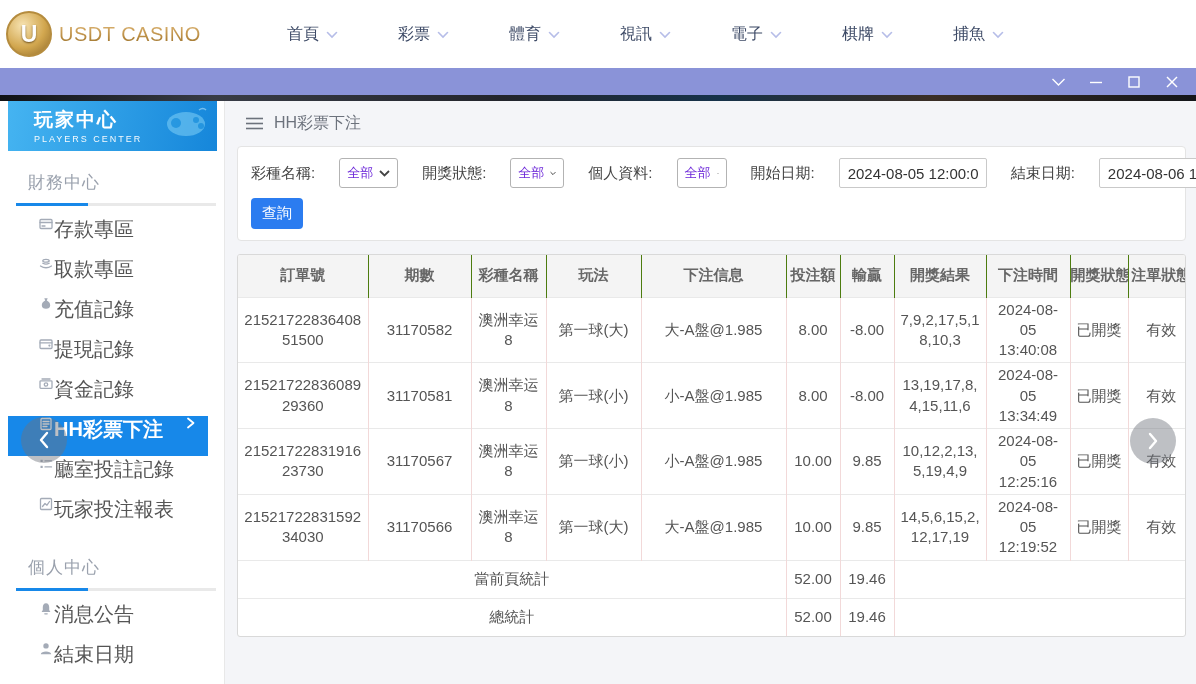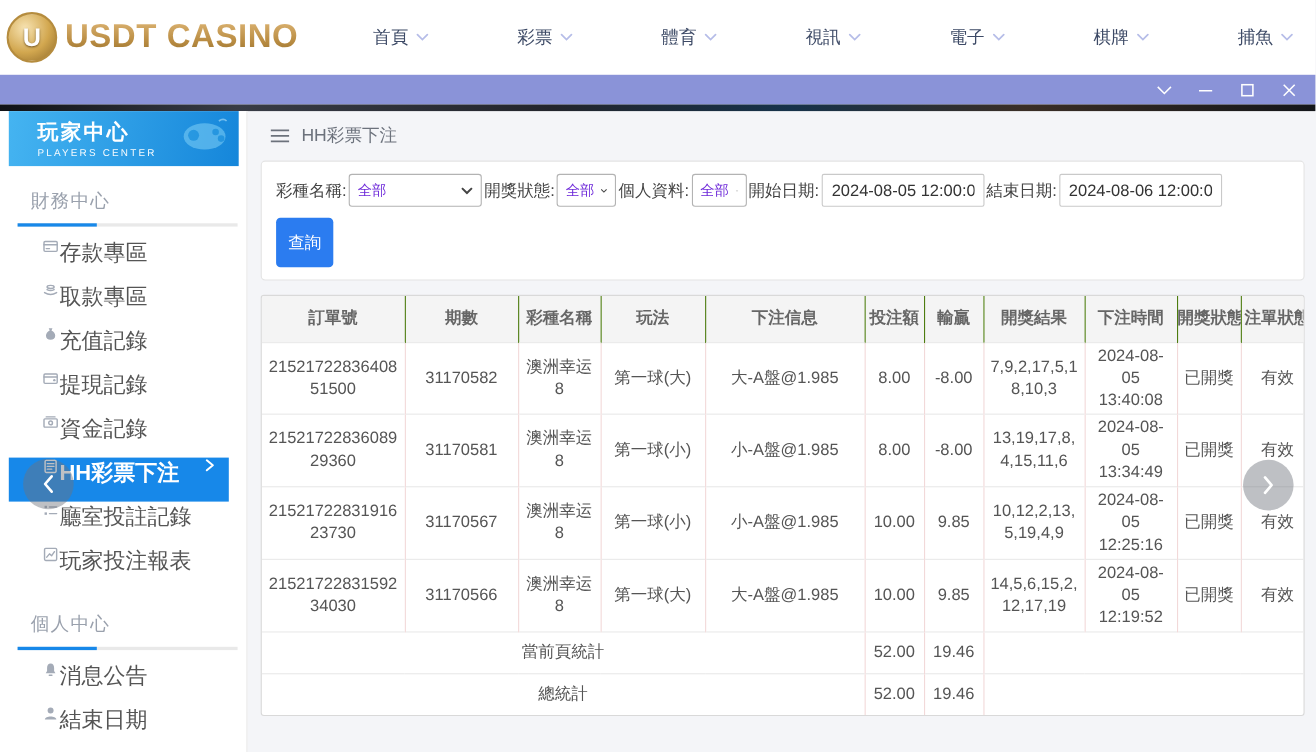--- a/index.html
+++ b/index.html
@@ -7,25 +7,25 @@
   body{font-family:"Liberation Sans","DejaVu Sans",sans-serif;background:#f4f5f8}
   .app{position:relative;width:1196px;height:684px;background:#f4f5f8}
 
   
   .topbar{height:68px;background:#fff;display:flex;align-items:center}
   .logo{display:flex;align-items:center;gap:7px;padding-left:6px;min-width:235px;cursor:pointer}
   .logo-ball{width:46px;height:46px;border-radius:50%;flex:none;
     background:radial-gradient(circle at 35% 30%,#f7e3b2,#d2a74f 55%,#8f6a2a);
     border:2px solid #b58c3e;display:flex;align-items:center;justify-content:center}
   .logo-ball span{font-size:23px;font-weight:bold;color:#fff;text-shadow:0 1px 2px #6d4f1b}
-  .logo-text{font-size:30px;font-weight:bold;letter-spacing:.5px;color:#b98c42;
+  .logo-text{font-size:20px;font-weight:normal;letter-spacing:.5px;color:#b98c42;
     background:linear-gradient(180deg,#dcb briefly 0,#b98c42);
     background:linear-gradient(180deg,#dfb777,#b98c42 60%,#96702e);
     -webkit-background-clip:text;background-clip:text;-webkit-text-fill-color:transparent}
-  .mainnav{display:flex;gap:80px;margin-left:68px}
+  .mainnav{display:flex;gap:60px;margin-left:52px}
   .nav-item{display:flex;align-items:center;gap:7px;font-size:16px;color:#3d4a66;cursor:pointer;white-space:nowrap}
 
   
   .titlebar{height:27px;background:#8a93d8;display:flex;justify-content:flex-end;align-items:center;gap:22px;padding-right:16px}
   .tb-btn{display:flex;align-items:center;justify-content:center;width:16px;height:16px;cursor:pointer}
   .tb-btn svg{display:block}
   .darkstrip{height:6px;background:linear-gradient(90deg,#101216,#383c46 18%,#23252c 42%,#16324a 60%,#3a2e26 78%,#14161a)}
 
   
   .workspace{display:flex;height:583px}
@@ -48,28 +48,28 @@
   .sb-item.active{background:#1788e9;color:#fff;margin:0 16px 0 8px;padding-left:30px;font-weight:bold}
   .sb-item.active .sb-icon svg .s{stroke:#fff}
   .sb-arrow{margin-left:auto;padding-right:12px;display:flex;align-items:center}
 
   
   .content{flex:1;padding:0 10px 0 12px;overflow:hidden}
   .breadcrumb{height:45px;display:flex;align-items:center;gap:11px;font-size:16px;color:#6c727c;padding-left:9px}
   .hamburger{display:flex;align-items:center;cursor:pointer}
 
   .filter-panel{background:#fff;border:1px solid #e4e4e4;border-radius:4px;padding:11px 13px 11px 13px}
-  .filter-row{display:flex;align-items:center;gap:2px;font-size:15px;color:#444;white-space:nowrap}
+  .filter-row{display:flex;align-items:center;gap:24px;font-size:15px;color:#444;white-space:nowrap}
   .filter-row label{color:#444}
   .selectbox{height:30px;border:1px solid #b3b3b3;border-radius:3px;background:#fff;display:flex;align-items:center;
     justify-content:space-between;padding:0 7px;font-size:13px;color:#6d28d9;cursor:pointer;gap:6px}
   .w120{width:121px}.w54{width:54px}.w50{width:50px}
   .datebox{height:30px;border:1px solid #c9c9c9;border-radius:2px;padding:0 8px;font-size:15px;color:#333;width:148px;
     font-family:inherit;background:#fff}
-  .query-btn{margin-top:10px;min-width:44px;height:45px;background:#2b7cf0;color:#fff;border:none;border-radius:4px;
+  .query-btn{margin-top:10px;min-width:44px;height:31px;background:#2b7cf0;color:#fff;border:none;border-radius:4px;
     font-size:15px;padding:0 11px;cursor:pointer;font-family:inherit}
 
   .table-panel{margin-top:13px;background:#fff;border:1px solid #d9d9d9;border-radius:3px;overflow:hidden}
   table{width:100%;border-collapse:collapse;table-layout:fixed;font-size:15px;color:#555}
   th{background:#f4f4f4;font-weight:bold;color:#666;height:42px;border-left:1px solid #4d7c0f;white-space:nowrap;
     overflow:hidden;padding:0}
   th:first-child{border-left:none}
   td{height:57px;text-align:center;border-top:1px solid #e9e9e9;border-left:1px solid #f2d9d9;padding:2px 4px;line-height:1.35}
   td:first-child{border-left:none}
   tr.summary td{height:38px}

